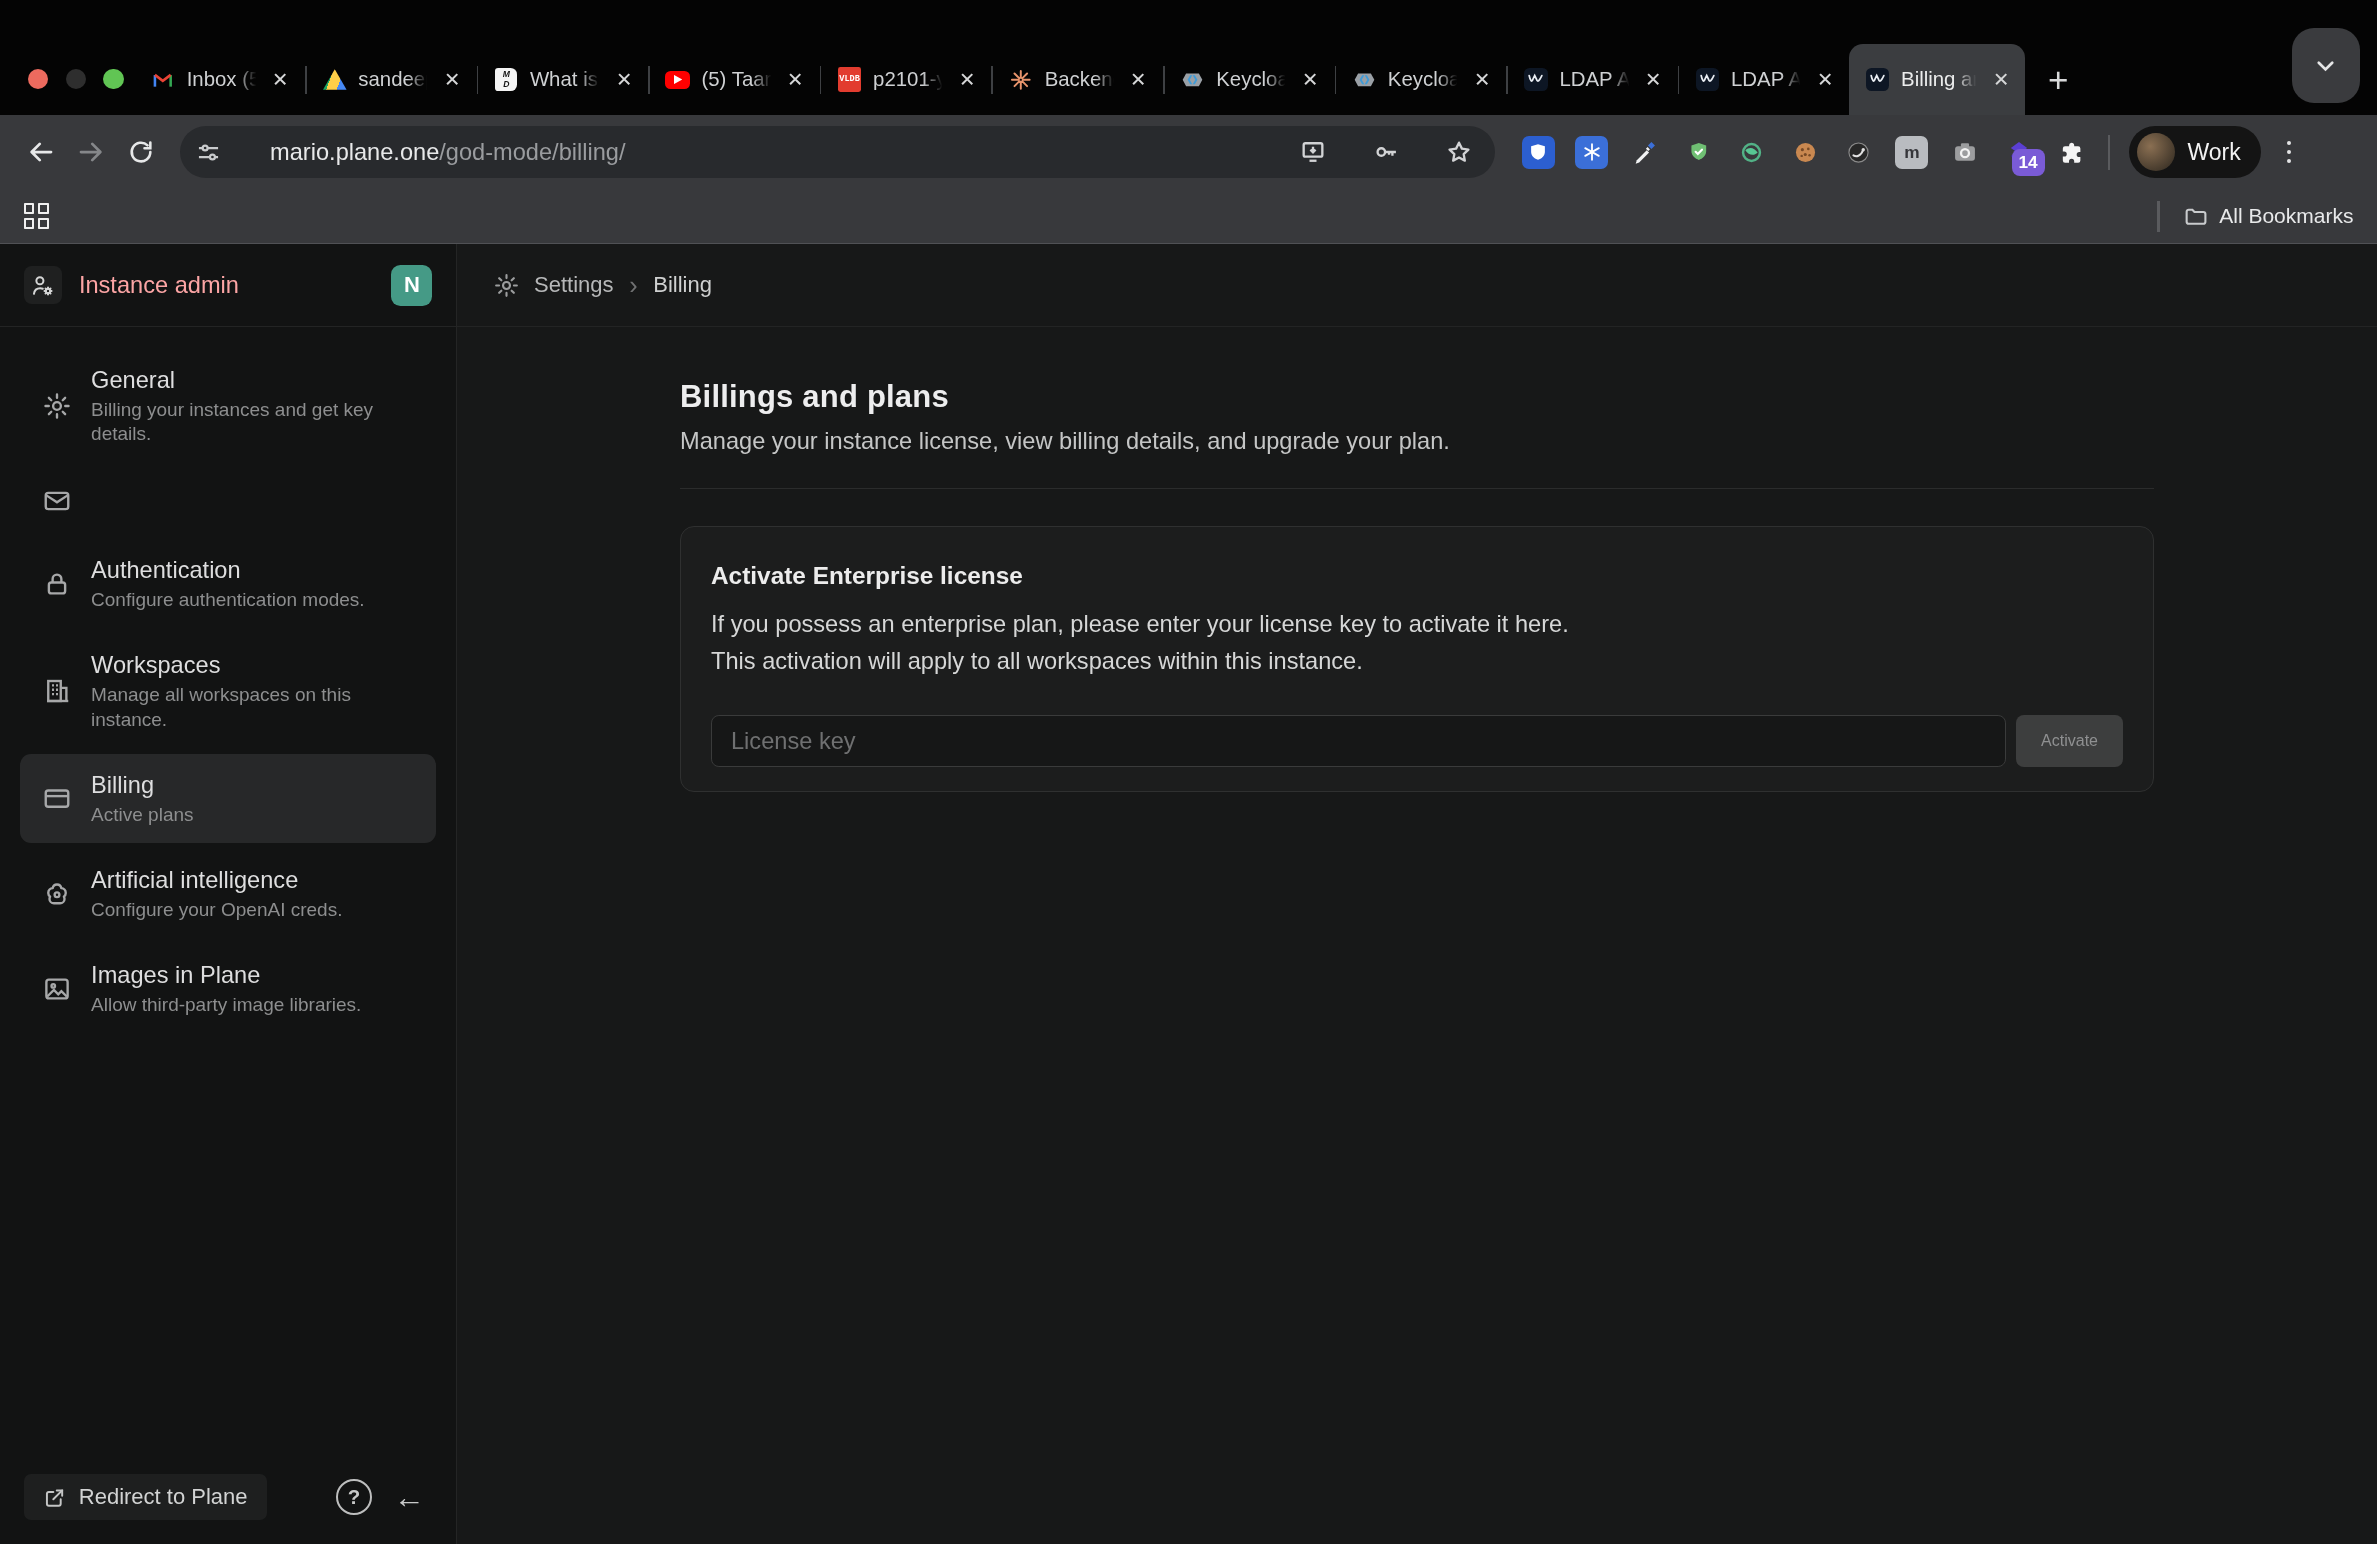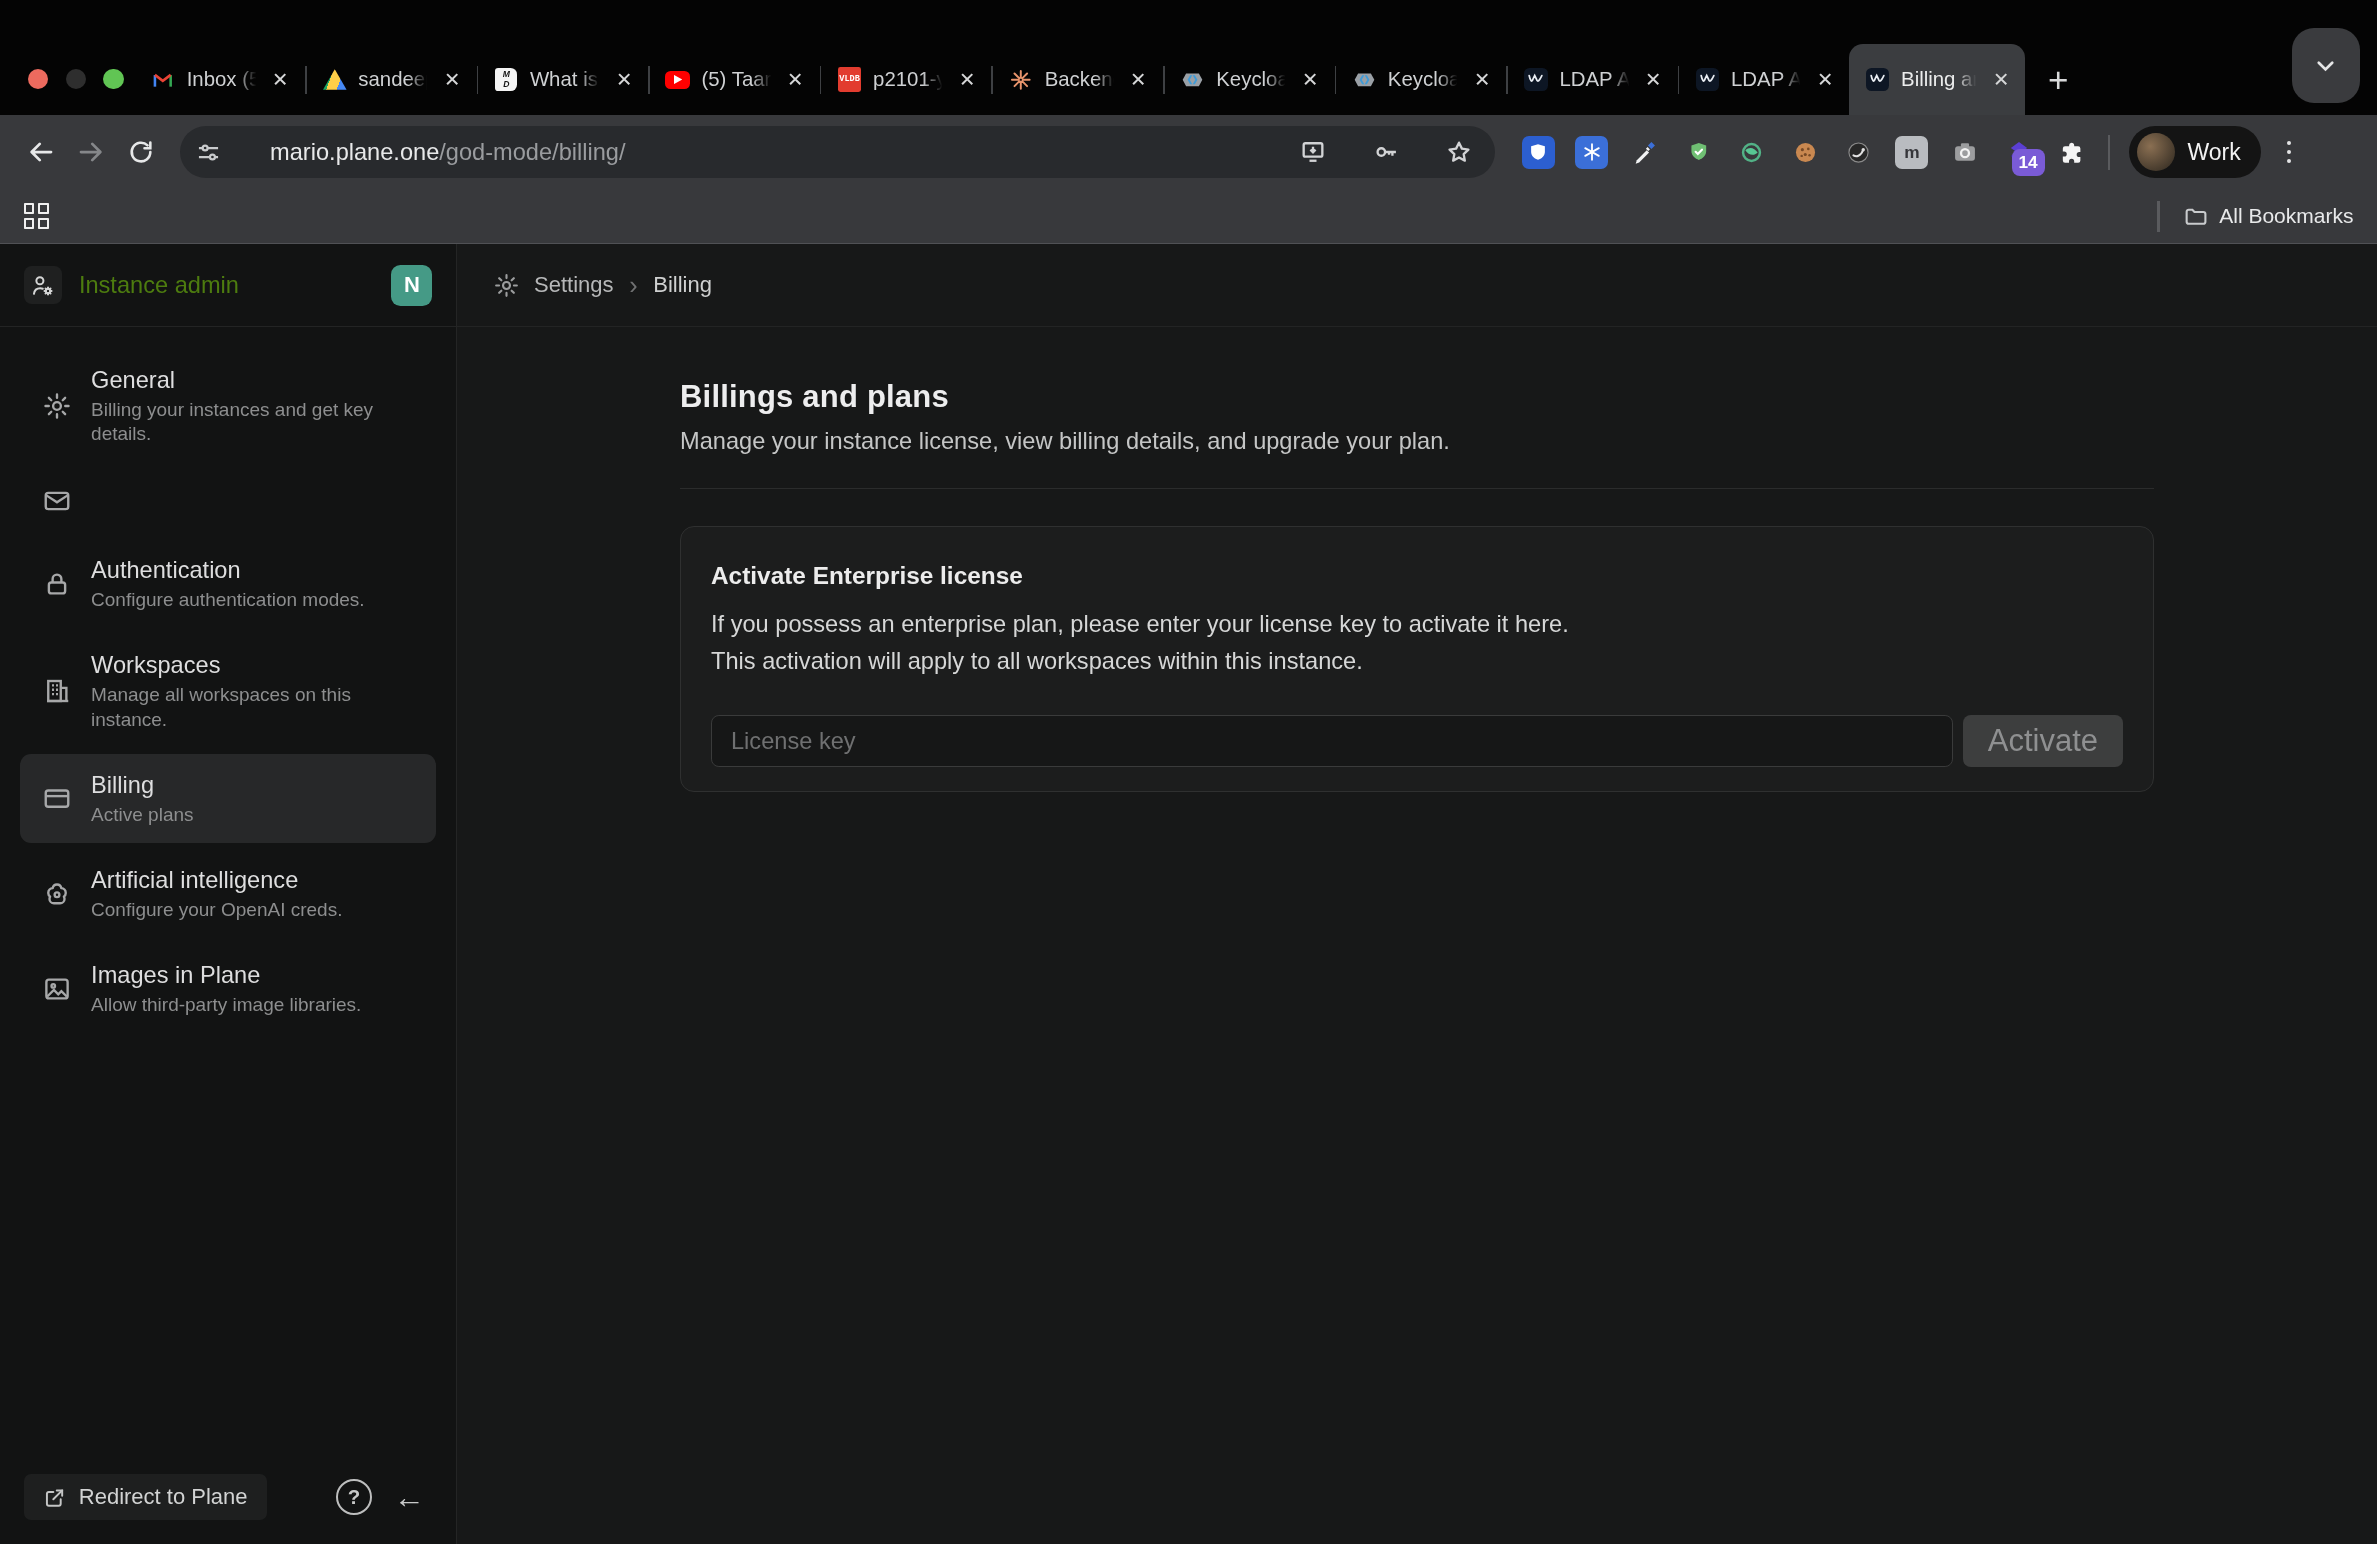--- a/index.html
+++ b/index.html
@@ -65,21 +65,21 @@
   .bspacer { flex:1; }
   .bdiv { width:2.4px; height:31px; background:#5a5b5e; margin-right:23.6px; }
   .allbm { display:flex; align-items:center; gap:11px; color:#e8e9ea; font-size:21px; }
   .allbm svg { color:#c9cbcd; }
 
   
   .page { flex:1; display:flex; min-height:0; background:#171818; }
   .sidebar { width:457px; background:#121313; border-right:0.8px solid #242525; display:flex; flex-direction:column; }
   .sheader { height:83px; border-bottom:0.8px solid #232424; display:flex; align-items:center; padding:0 23.6px; flex:0 0 auto; }
   .sheader-ic { width:38px; height:38px; background:#1f2020; border-radius:7.9px; display:flex; align-items:center; justify-content:center; color:#d4d5d5; }
-  .sheader-title { font-size:23.6px; font-weight:500; color:#4d7c0f; margin-left:17.3px; flex:1; }
+  .sheader-title { font-size:23.6px; font-weight:500; color:#fca5a5; margin-left:17.3px; flex:1; }
   .navatar { width:41px; height:41px; background:#459a86; border-radius:9.4px; color:#fff; font-size:22px; font-weight:600; display:flex; align-items:center; justify-content:center; }
   .snav { flex:1; padding:22px 20.4px; display:flex; flex-direction:column; gap:6.3px; overflow:hidden; }
   .sitem { display:flex; align-items:center; padding:15.7px 20.4px; border-radius:11px; gap:17.3px; }
   .sitem.active { background:#272829; }
   .sicon { width:33px; height:33px; color:#a7a8a9; flex:0 0 auto; display:flex; align-items:center; justify-content:center; }
   .stext { display:flex; flex-direction:column; }
   .stitle { font-size:23.6px; color:#dededf; line-height:30px; }
   .sdesc { font-size:19px; color:#8d8e8f; line-height:24.4px; max-width:346px; margin-top:3.1px; }
   .sfooter { flex:0 0 auto; display:flex; align-items:center; padding:0 31px 23.6px 23.6px; }
   .redirect { display:flex; align-items:center; gap:12.6px; background:#1e1f1f; border:none; border-radius:7px; height:46px; padding:0 19px; color:#d2d3d3; font-size:22px; font-family:inherit; }
@@ -99,21 +99,21 @@
   .h1 { font-size:31px; font-weight:700; color:#ededee; letter-spacing:0.2px; }
   .pdesc { font-size:23.6px; color:#c5c6c6; margin-top:12.6px; }
   .hr { height:0.8px; background:#2b2c2c; margin-top:33px; }
   .card { margin-top:38px; background:#1c1d1d; border:0.8px solid #2f3030; border-radius:14px; padding:35px 30px 23.6px; }
   .ctitle { font-size:24.4px; font-weight:600; color:#ececec; }
   .cbody { margin-top:16px; }
   .cline { font-size:23.6px; color:#d6d7d7; line-height:37px; }
   .crow { display:flex; align-items:center; margin-top:35px; gap:10px; }
   .license-input { flex:1; height:52px; background:#161717; border:1.6px solid #3a3b3b; border-radius:7.9px; padding:0 19px; font-size:23.6px; color:#e6e6e6; font-family:inherit; outline:none; }
   .license-input::placeholder { color:#6f7071; }
-  .activate { height:52px; background:#3d3e3e; color:#8f9091; border:none; border-radius:7.9px; padding:0 25px; font-size:31px; font-family:inherit; flex:0 0 auto; }
+  .activate { height:52px; background:#3d3e3e; color:#8f9091; border:none; border-radius:7.9px; padding:0 25px; font-size:16px; font-family:inherit; flex:0 0 auto; }
 </style>
 </head>
 <body>
 
 <div class="window">
 
   <div class="tabstrip">
     <div class="traffic">
       <span class="light red"></span>
       <span class="light yellow"></span>

